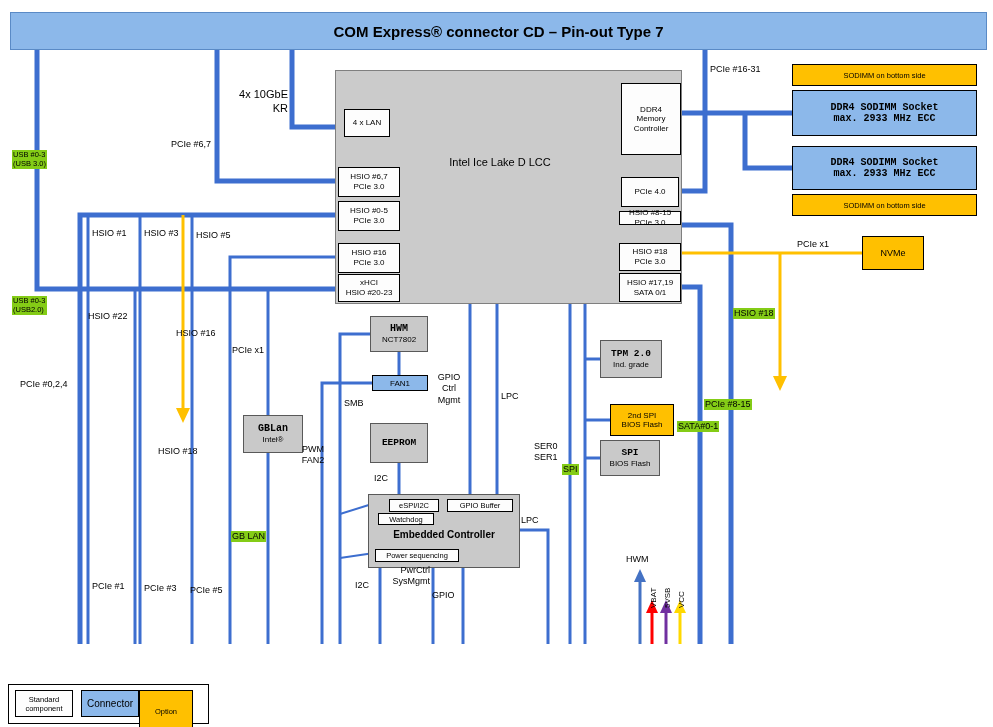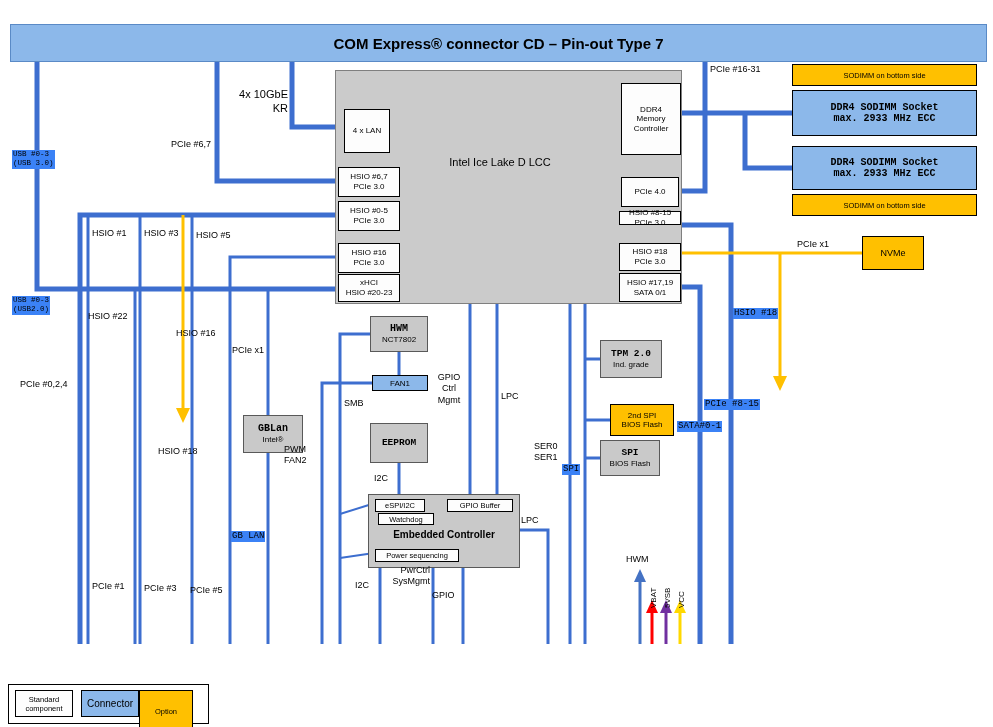--- a/index.html
+++ b/index.html
@@ -1,31 +1,31 @@
 <!DOCTYPE html>
 <html><head>
 <meta charset="utf-8">
 <style>
   html,body{margin:0;padding:0;background:#fff;font-family:"Liberation Sans",sans-serif;}
   #canvas{position:relative;width:993px;height:727px;background:#fff;overflow:hidden;}
   #wires{position:absolute;left:0;top:0;z-index:1;}
-  .banner{position:absolute;z-index:3;background:#8CB8EA;border:1px solid #5a8ac6;display:flex;align-items:center;justify-content:center;font-weight:bold;font-size:15px;color:#000;margin-top:12px;}
+  .banner{position:absolute;z-index:3;background:#8CB8EA;border:1px solid #5a8ac6;display:flex;align-items:center;justify-content:center;font-weight:bold;font-size:15px;color:#000;}
   .box{position:absolute;z-index:2;border:1px solid #000;display:flex;flex-direction:column;align-items:center;justify-content:center;text-align:center;color:#000;box-sizing:border-box;}
   .gray{background:#C9C9C9;border-color:#595959;}
   .white{background:#FDFDFD;}
   .blue{background:#8CB8EA;}
   .yellow{background:#FFC000;}
   .cpu{background:#CBCBCB;border:1px solid #7f7f7f;position:absolute;z-index:2;}
   .cpu .box{z-index:3;}
   .sb span{display:block;font-size:8px;line-height:1.2;}
   .b1{font-weight:bold;font-size:10px;line-height:1.15;font-family:Liberation Mono, monospace;}
   .b2{font-size:8px;line-height:1.2;}
   .lbl{position:absolute;z-index:4;font-size:9px;color:#000;white-space:nowrap;line-height:1.25;}
   .lbl span{display:block;}
-  .bgw{background:#3b82f6;padding:0 1px;font-family:Liberation Mono, monospace;}
+  .bgw{background:#84cc16;padding:0 1px;}
   .small{font-size:7.5px;}
   .cpu-title{position:absolute;z-index:3;font-size:11px;color:#000;text-align:center;}
   .vlabel{font-size:8px;font-family:"Liberation Sans",sans-serif;fill:#000;}
   .legend-outer{position:absolute;z-index:3;border:1px solid #000;background:#fff;}
   .ec-sub{position:absolute;background:#FDFDFD;border:1px solid #000;display:flex;align-items:center;justify-content:center;font-size:7.5px;z-index:3;box-sizing:border-box;}
 </style>
 </head>
 <body>
 
 <div id="canvas">
@@ -95,21 +95,21 @@
     <text class="vlabel" x="670" y="608" transform="rotate(-90 670 608)">5VSB</text>
     <text class="vlabel" x="684" y="608" transform="rotate(-90 684 608)">VCC</text>
   </svg>
 
   <div class="banner" style="left:10px;top:12px;width:975px;height:36px">
     <span>COM Express® connector CD – Pin-out Type 7</span>
   </div>
 
   <div class="cpu" style="left:335px;top:70px;width:345px;height:232px">
     <div class="cpu-title" style="left:59px;top:85px;width:210px">Intel Ice Lake D LCC</div>
-    <div class="box white sb" style="left:8px;top:38px;width:46px;height:44px">
+    <div class="box white sb" style="left:8px;top:38px;width:46px;height:28px">
       <span>4 x LAN</span>
     </div>
     <div class="box white sb" style="left:2px;top:96px;width:62px;height:30px">
       <span>HSIO #6,7</span>
       <span>PCIe 3.0</span>
     </div>
     <div class="box white sb" style="left:2px;top:130px;width:62px;height:30px">
       <span>HSIO #0-5</span>
       <span>PCIe 3.0</span>
     </div>
@@ -182,21 +182,21 @@
   <div class="box yellow" style="left:610px;top:404px;width:64px;height:32px">
     <span style="font-size:8px">2nd SPI</span>
     <span style="font-size:8px">BIOS Flash</span>
   </div>
   <div class="box gray" style="left:600px;top:440px;width:60px;height:36px">
     <span class="b1" style="font-size:9.5px">SPI</span>
     <span class="b2">BIOS Flash</span>
   </div>
 
   <div class="cpu" style="left:368px;top:494px;width:150px;height:72px;background:#C9C9C9;border-color:#595959">
-    <div class="ec-sub" style="left:6px;top:4px;width:50px;height:13px">
+    <div class="ec-sub" style="left:20px;top:4px;width:50px;height:13px">
       <span>eSPI/I2C</span>
     </div>
     <div class="ec-sub" style="left:78px;top:4px;width:66px;height:13px">
       <span>GPIO Buffer</span>
     </div>
     <div class="ec-sub" style="left:9px;top:18px;width:56px;height:12px">
       <span>Watchdog</span>
     </div>
     <div style="position:absolute;left:0;top:34px;width:100%;text-align:center;font-weight:bold;font-size:10px;z-index:3">Embedded Controller</div>
     <div class="ec-sub" style="left:6px;top:54px;width:84px;height:13px">
@@ -224,21 +224,21 @@
   <div class="lbl" style="left:88px;top:311px">HSIO #22</div>
   <div class="lbl" style="left:176px;top:328px">HSIO #16</div>
   <div class="lbl" style="left:232px;top:345px">PCIe x1</div>
   <div class="lbl" style="left:20px;top:379px">PCIe #0,2,4</div>
   <div class="lbl" style="left:158px;top:446px">HSIO #18</div>
   <div class="lbl bgw" style="left:231px;top:531px">GB LAN</div>
   <div class="lbl" style="left:92px;top:581px">PCIe #1</div>
   <div class="lbl" style="left:144px;top:583px">PCIe #3</div>
   <div class="lbl" style="left:190px;top:585px">PCIe #5</div>
   <div class="lbl" style="left:344px;top:398px">SMB</div>
-  <div class="lbl" style="left:284px;top:444px;width:34px;text-align:left">
+  <div class="lbl" style="left:296px;top:444px;width:34px;text-align:center">
     <span>PWM</span>
     <span>FAN2</span>
   </div>
   <div class="lbl" style="left:374px;top:473px">I2C</div>
   <div class="lbl" style="left:355px;top:580px">I2C</div>
   <div class="lbl" style="left:386px;top:565px;width:44px;text-align:right">
     <span>PwrCtrl</span>
     <span>SysMgmt</span>
   </div>
   <div class="lbl" style="left:432px;top:590px">GPIO</div>

